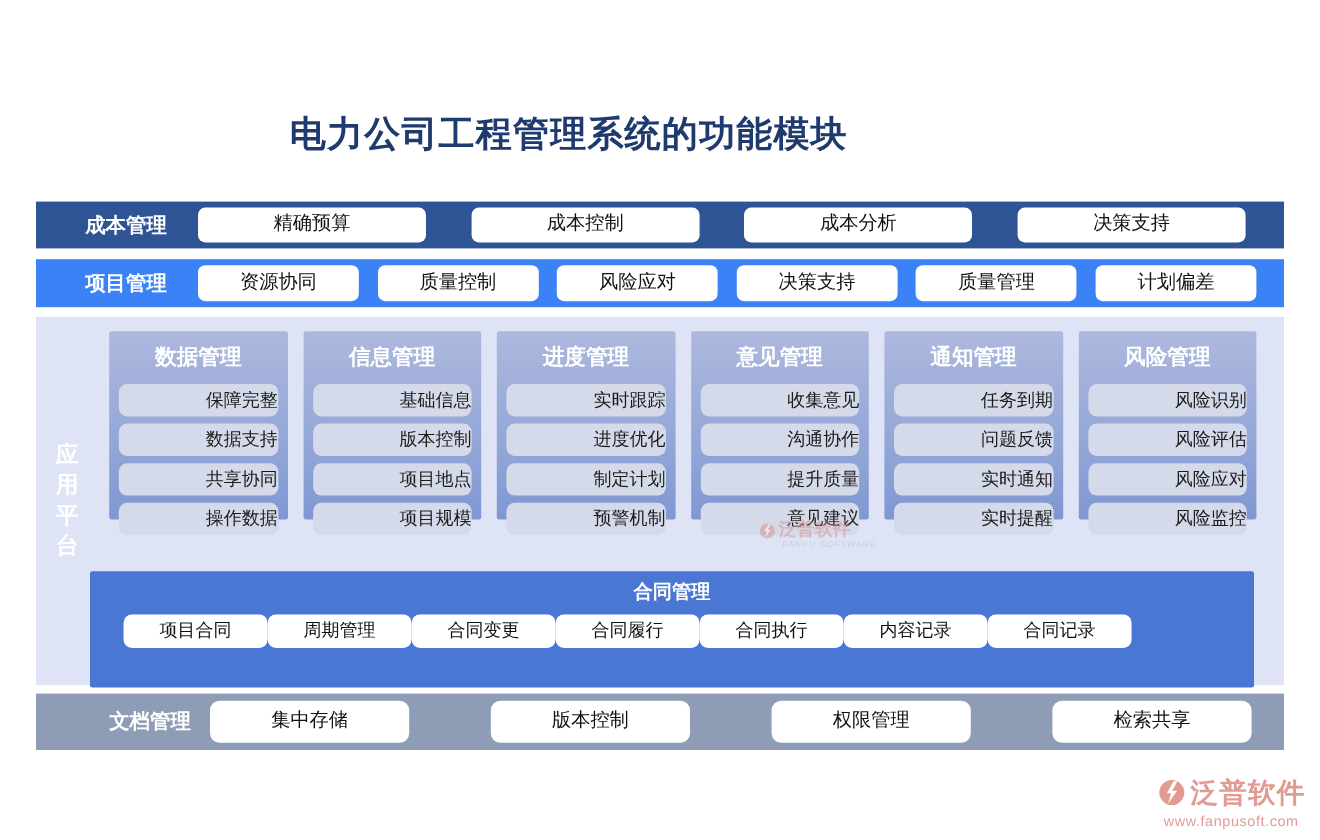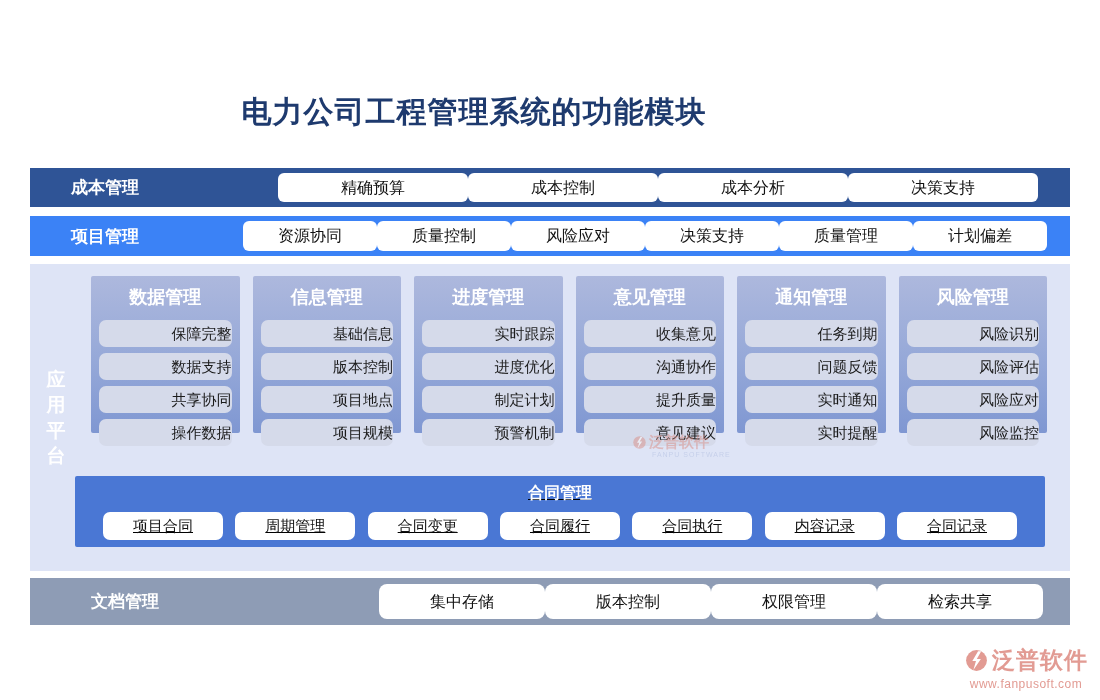--- a/index.html
+++ b/index.html
@@ -22,22 +22,22 @@
   }
   .bar-cost    { top:168px; height:39px; background:#2f5496; }
   .bar-project { top:216px; height:40px; background:#3b82f6; }
   .bar-doc     { top:578px; height:47px; background:#8e9cb5; }
   .bar-label {
     margin-left:35px; width:80px; text-align:center;
     color:#ffffff; font-weight:bold; font-size:17px; flex:0 0 auto;
   }
   .bar-doc .bar-label { margin-left:55px; }
   .bar-btns {
-    flex:1; display:flex; justify-content:flex-end;
-    margin-left:20px; margin-right:32px; align-items:center;
+    flex:1; display:flex; justify-content:space-between;
+    margin-left:20px; margin-right:32px; align-items:center;font-family:Liberation Mono, monospace;
   }
   .bar-project .bar-btns { margin-right:23px; }
   .bar-doc .bar-btns { margin-left:10px; margin-right:27px; }
   .wbtn {
     background:#ffffff; border:none; border-radius:6px;
     height:29px; line-height:29px; text-align:center;
     font-size:16px; color:#111; font-family:inherit; cursor:pointer;
   }
   .bar-cost .wbtn { width:190px; }
   .bar-project .wbtn { width:134px; height:30px; line-height:30px; }
@@ -65,29 +65,29 @@
     padding-top:9px; height:44px;
   }
   .col-item {
     margin:0 8px 6px; height:27px; line-height:27px;
     background:#d5daea; border-radius:7px; border:none; display:block;
     width:calc(100% - 16px);
     text-align:right; font-size:15px; color:#1b1b1b;
     font-family:inherit; cursor:pointer;
   }
   .contract {
-    position:absolute; left:45px; right:25px; top:212px; height:71px;
-    background:#4a77d4; border-radius:2px;text-decoration:underline;
+    position:absolute; left:45px; right:25px; top:212px; height:97px;
+    background:#4a77d4; border-radius:2px;
   }
   .contract-header {
     text-align:center; color:#ffffff; font-weight:bold; font-size:16px;
     padding-top:7px;
   }
   .contract-btns {
-    display:flex; justify-content:space-between; margin:8px 28px 0;
+    display:flex; margin:8px 28px 0;
   }
   .contract-btns .wbtn { width:120px; height:28px; line-height:28px; border-radius:7px; font-size:15px; }
   
   .watermark {
     position:absolute; left:632px; top:434px; opacity:0.5;
     pointer-events:none; line-height:1.1;
   }
   .watermark .wm-row { display:flex; align-items:center; gap:2px; }
   .wm-name { color:#d98f87; font-size:15px; font-weight:bold; }
   .wm-sub  { color:#aebbde; font-size:7px; letter-spacing:1px; margin-left:20px; }

